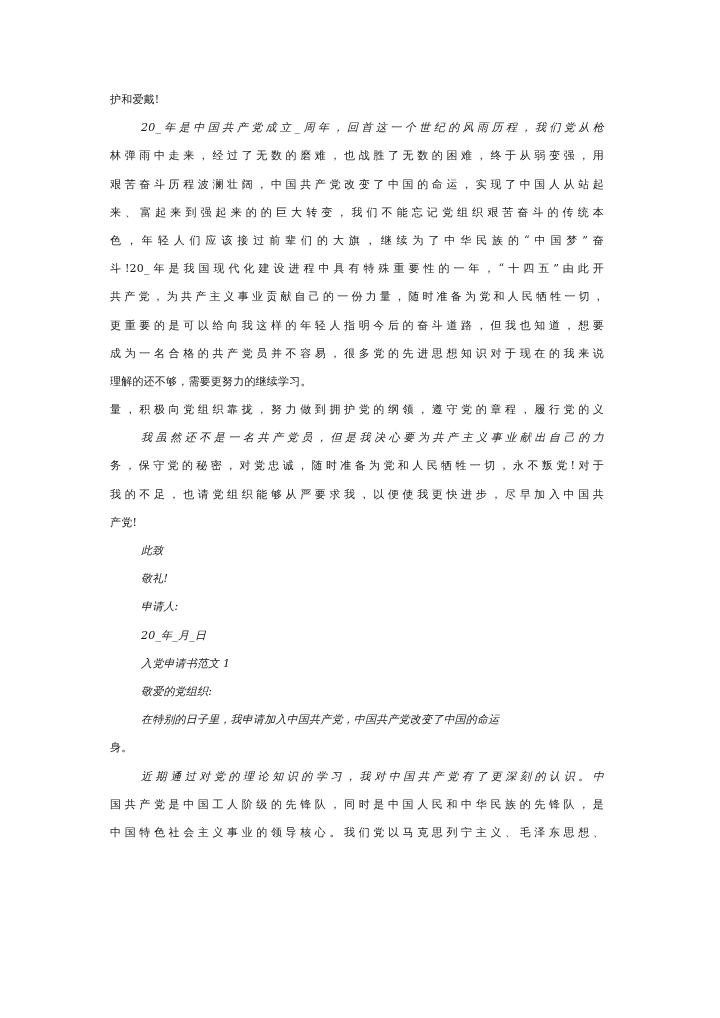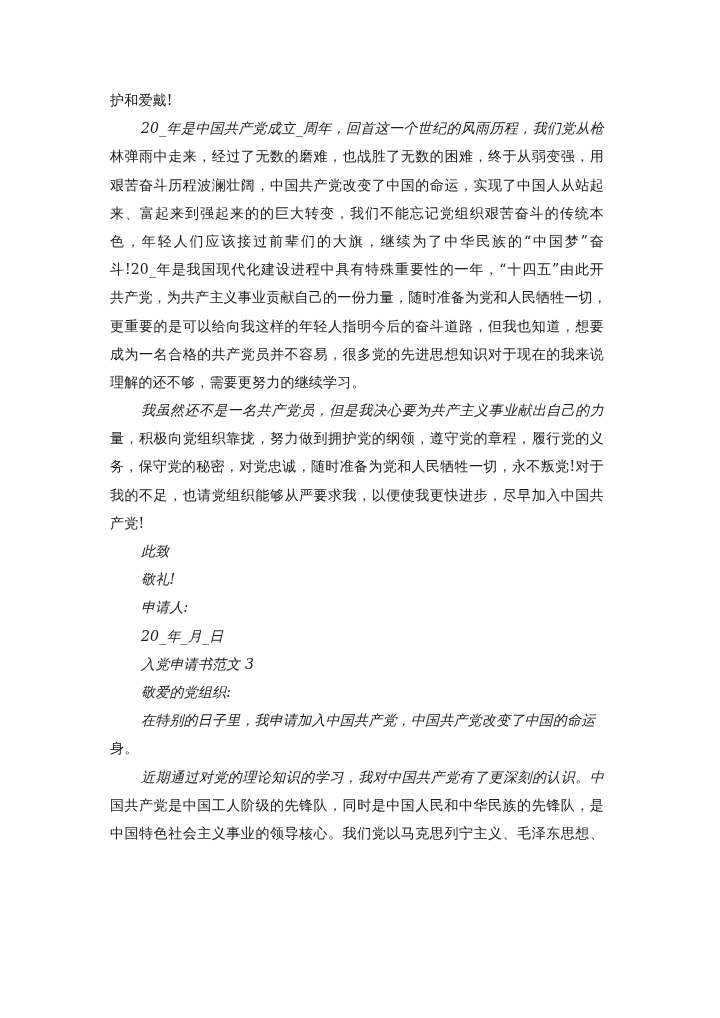--- a/index.html
+++ b/index.html
@@ -17,21 +17,21 @@
     }
     .page {
       position: absolute;
       left: 110px;
       top: 86px;
       width: 494px;
     }
     .line {
       height: 28.2px;
       line-height: 28.2px;
-      font-size: 14px;
+      font-size: 11px;
       white-space: nowrap;
       letter-spacing: 0.2px;
     }
     .indent {
       padding-left: 31px;
       font-style: italic;
     }
     .justify {
       text-align: justify;
       text-align-last: justify;
@@ -45,29 +45,29 @@
   <div class="line indent justify">20_年是中国共产党成立_周年，回首这一个世纪的风雨历程，我们党从枪</div>
   <div class="line justify">林弹雨中走来，经过了无数的磨难，也战胜了无数的困难，终于从弱变强，用</div>
   <div class="line justify">艰苦奋斗历程波澜壮阔，中国共产党改变了中国的命运，实现了中国人从站起</div>
   <div class="line justify">来、富起来到强起来的的巨大转变，我们不能忘记党组织艰苦奋斗的传统本</div>
   <div class="line justify">色，年轻人们应该接过前辈们的大旗，继续为了中华民族的“中国梦”奋</div>
   <div class="line justify">斗!20_年是我国现代化建设进程中具有特殊重要性的一年，“十四五”由此开</div>
   <div class="line justify">共产党，为共产主义事业贡献自己的一份力量，随时准备为党和人民牺牲一切，</div>
   <div class="line justify">更重要的是可以给向我这样的年轻人指明今后的奋斗道路，但我也知道，想要</div>
   <div class="line justify">成为一名合格的共产党员并不容易，很多党的先进思想知识对于现在的我来说</div>
   <div class="line">理解的还不够，需要更努力的继续学习。</div>
+  <div class="line justify">量，积极向党组织靠拢，努力做到拥护党的纲领，遵守党的章程，履行党的义</div>
   <div class="line indent justify">我虽然还不是一名共产党员，但是我决心要为共产主义事业献出自己的力</div>
-  <div class="line justify">量，积极向党组织靠拢，努力做到拥护党的纲领，遵守党的章程，履行党的义</div>
   <div class="line justify">务，保守党的秘密，对党忠诚，随时准备为党和人民牺牲一切，永不叛党!对于</div>
   <div class="line justify">我的不足，也请党组织能够从严要求我，以便使我更快进步，尽早加入中国共</div>
   <div class="line">产党!</div>
   <div class="line indent">此致</div>
   <div class="line indent">敬礼!</div>
   <div class="line indent">申请人:</div>
   <div class="line indent">20_年_月_日</div>
-  <div class="line indent">入党申请书范文 3</div>
+  <div class="line indent">入党申请书范文 1</div>
   <div class="line indent">敬爱的党组织:</div>
   <div class="line indent">在特别的日子里，我申请加入中国共产党，中国共产党改变了中国的命运</div>
   <div class="line">身。</div>
   <div class="line indent justify">近期通过对党的理论知识的学习，我对中国共产党有了更深刻的认识。中</div>
   <div class="line justify">国共产党是中国工人阶级的先锋队，同时是中国人民和中华民族的先锋队，是</div>
   <div class="line justify">中国特色社会主义事业的领导核心。我们党以马克思列宁主义、毛泽东思想、</div>
 </div>
 
 </body></html>

